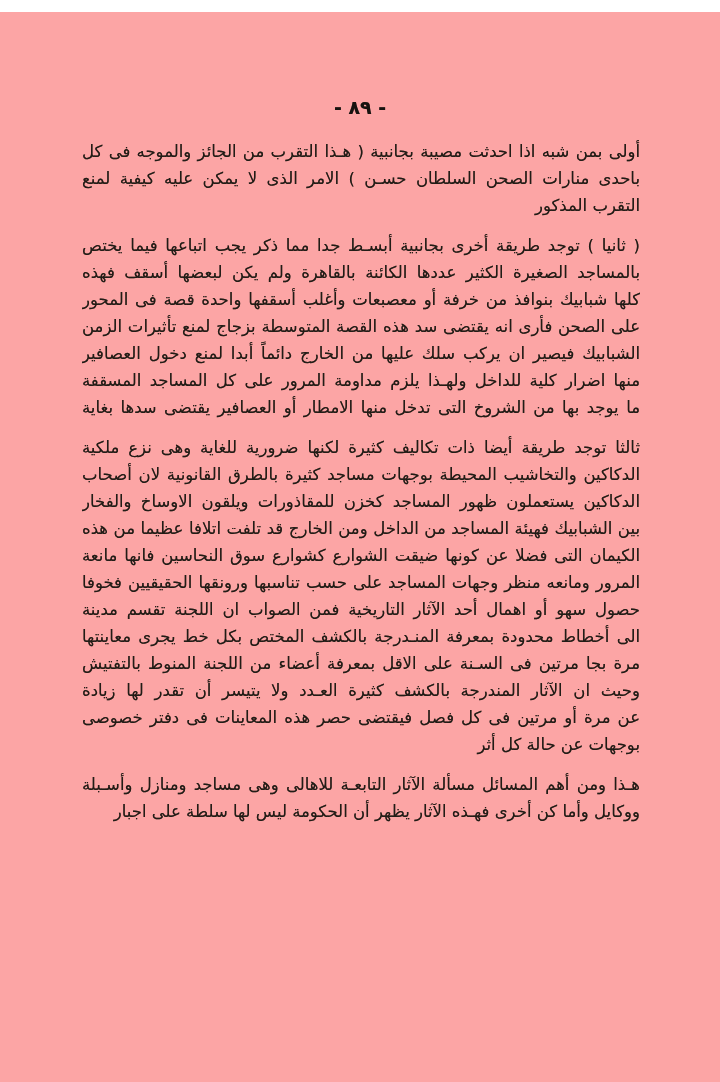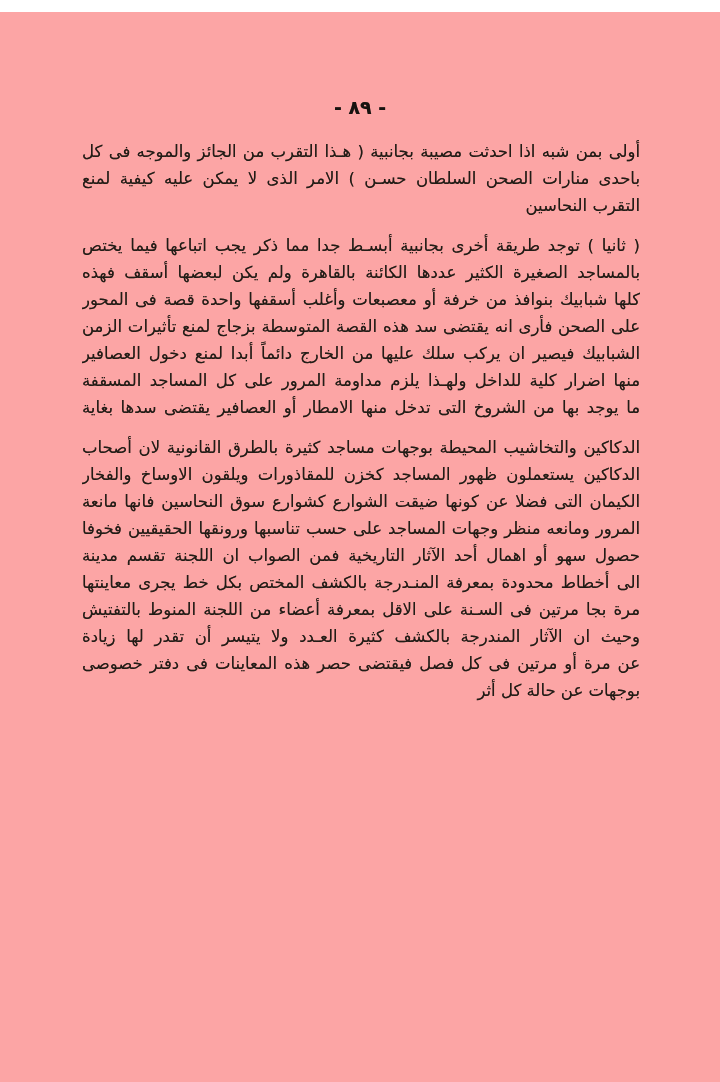--- a/index.html
+++ b/index.html
@@ -61,37 +61,43 @@
 </head>
 <body>
 
 <div class="page">
   <div class="page-number">- ٨٩ -</div>
 
   <div class="text-block">
       <div class="paragraph">
         <div class="line">أولى بمن شبه اذا احدثت مصيبة بجانبية ( هـذا التقرب من الجائز والموجه فى كل وقت</div>
         <div class="line">باحدى منارات الصحن السلطان حسـن ) الامر الذى لا يمكن عليه كيفية لمنع حصول</div>
-        <div class="line last">التقرب النحاسين</div>
+        <div class="line last">التقرب المذكور</div>
       </div>
       <div class="paragraph">
         <div class="line">( ثانيا )  توجد طريقة أخرى بجانبية أبسـط جدا مما ذكر يجب اتباعها فيما يختص</div>
         <div class="line">بالمساجد الصغيرة الكثير عددها الكائنة بالقاهرة ولم يكن لبعضها أسقف فهذه المساجد</div>
         <div class="line">كلها شبابيك بنوافذ من خرفة أو معصبعات وأغلب أسقفها واحدة قصة فى المحور مطلة</div>
         <div class="line">على الصحن فأرى انه يقتضى سد هذه القصة المتوسطة بزجاج لمنع تأثيرات الزمن أما نوافذ</div>
         <div class="line">الشبابيك فيصير ان يركب سلك عليها من الخارج دائماً أبدا لمنع دخول العصافير المسبب</div>
         <div class="line">منها اضرار كلية للداخل ولهـذا يلزم مداومة المرور على كل المساجد المسقفة وكافة</div>
         <div class="line last">ما يوجد بها من الشروخ التى تدخل منها الامطار أو العصافير يقتضى سدها بغاية الاعتناء</div>
       </div>
       <div class="paragraph">
+        <div class="line">ثالثا  توجد طريقة أيضا ذات تكاليف كثيرة لكنها ضرورية للغاية وهى نزع ملكية</div>
         <div class="line">الدكاكين والتخاشيب المحيطة بوجهات مساجد كثيرة بالطرق القانونية لان أصحاب هـذه</div>
         <div class="line">الدكاكين يستعملون ظهور المساجد كخزن للمقاذورات ويلقون الاوساخ والفخار المكسر</div>
+        <div class="line">بين الشبابيك فهيئة المساجد من الداخل ومن الخارج قد تلفت اتلافا عظيما من هذه</div>
         <div class="line">الكيمان التى فضلا عن كونها ضيقت الشوارع كشوارع سوق النحاسين فانها مانعة لراحة</div>
         <div class="line">المرور ومانعه منظر وجهات المساجد على حسب تناسبها ورونقها الحقيقيين فخوفا من</div>
         <div class="line">حصول سهو أو اهمال أحد الآثار التاريخية فمن الصواب ان اللجنة تقسم مدينة القاهرة</div>
         <div class="line">الى أخطاط محدودة بمعرفة المنـدرجة بالكشف المختص بكل خط يجرى معاينتها</div>
         <div class="line">مرة بجا مرتين فى السـنة على الاقل بمعرفة أعضاء من اللجنة المنوط بالتفتيش مع المهندس</div>
         <div class="line">وحيث ان الآثار المندرجة بالكشف كثيرة العـدد ولا يتيسر أن تقدر لها زيادة</div>
         <div class="line">عن مرة أو مرتين فى كل فصل فيقتضى حصر هذه المعاينات فى دفتر خصوصى وتحرير</div>
         <div class="line last">بوجهات عن حالة كل أثر</div>
       </div>
+      <div class="paragraph">
+        <div class="line">هـذا ومن أهم المسائل مسألة الآثار التابعـة للاهالى وهى مساجد ومنازل وأسـبلة</div>
+        <div class="line last">ووكايل وأما كن أخرى فهـذه الآثار يظهر أن الحكومة ليس لها سلطة على اجبار</div>
+      </div>
     </div>
 </div>
 
 </body></html>

